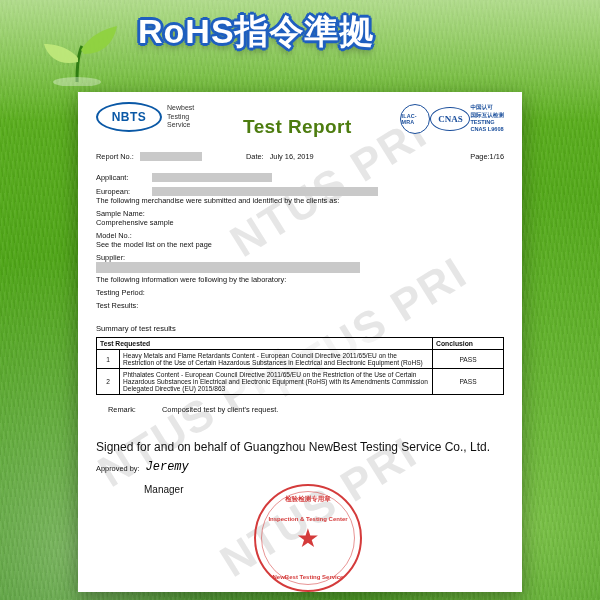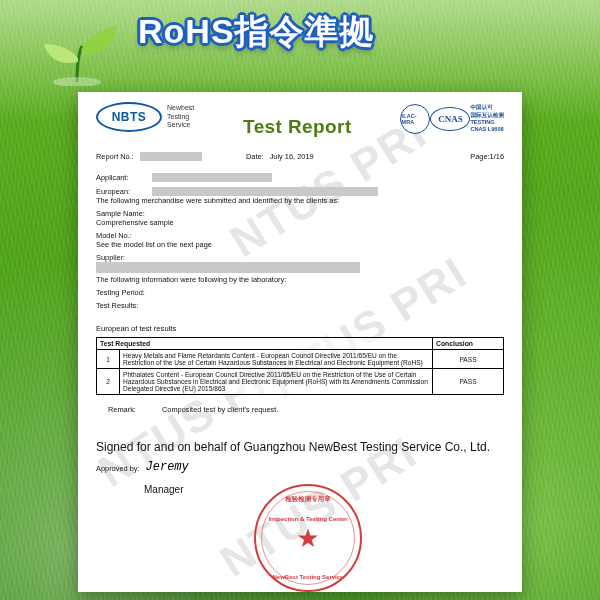--- a/index.html
+++ b/index.html
@@ -369,21 +369,21 @@
       </div>
 
       <div class="para lbl">The following information were following by the laboratory:</div>
       <div class="kv lbl">
         <span class="k">Testing Period:</span>
       </div>
       <div class="kv lbl">
         <span class="k">Test Results:</span>
       </div>
 
-      <div class="sec-title">European of test results</div>
+      <div class="sec-title">Summary of test results</div>
       <table class="results">
         <thead>
           <tr>
             <th colspan="2">Test Requested</th>
             <th class="col-conc">Conclusion</th>
           </tr>
         </thead>
         <tbody>
           <tr>
             <td class="col-no">1</td>

